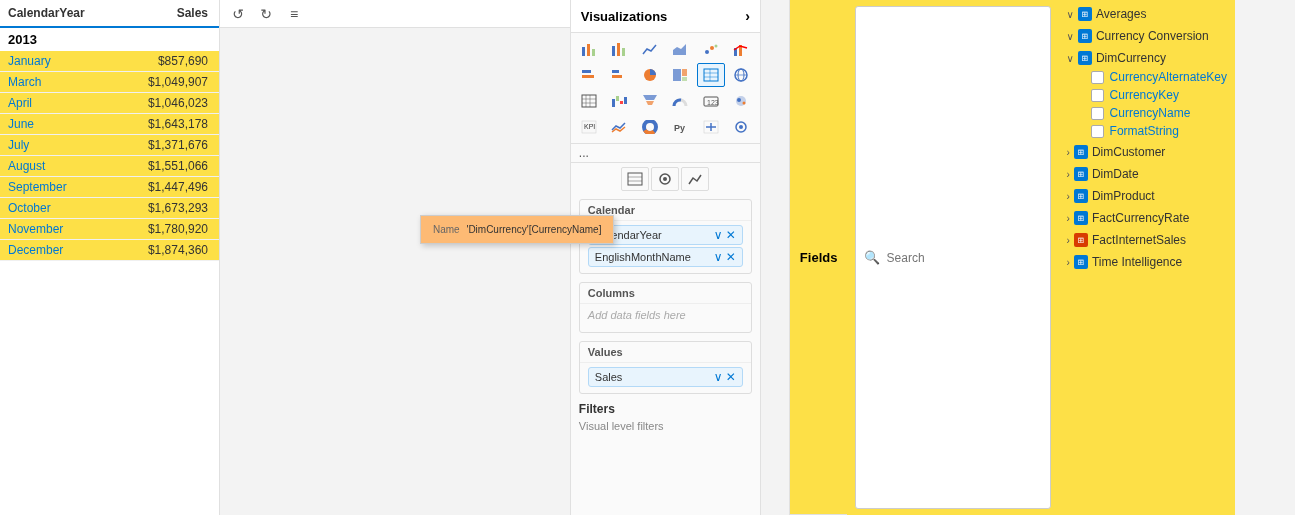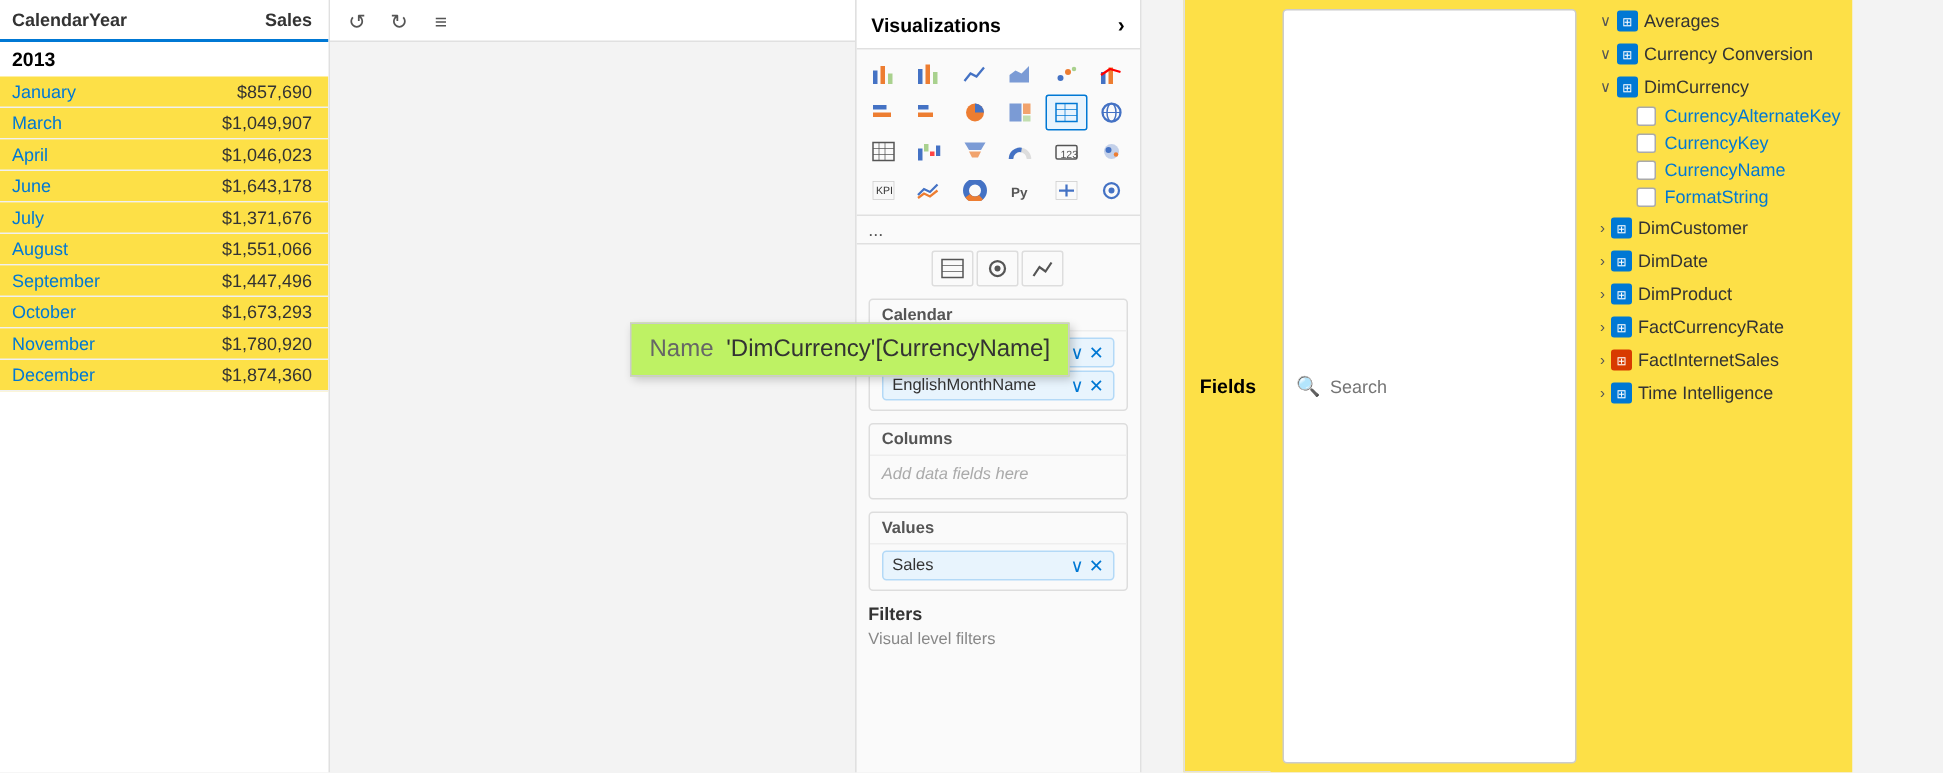--- a/index.html
+++ b/index.html
@@ -81,25 +81,25 @@
       color: #555;
       font-size: 14px;
       cursor: pointer;
     }
 
     
     .tooltip {
       position: absolute;
       top: 215px;
       left: 200px;
-      background: #bef264;
+      background: #fdba74;
       border: 1px solid #ccc;
       box-shadow: 2px 2px 6px rgba(0,0,0,0.2);
       padding: 8px 12px;
-      font-size: 16px;
+      font-size: 10px;
       white-space: nowrap;
       z-index: 10;
     }
     .tooltip .tooltip-label {
       color: #666;
       margin-right: 4px;
     }
     .tooltip .tooltip-value {
       color: #333;
       font-weight: 500;

